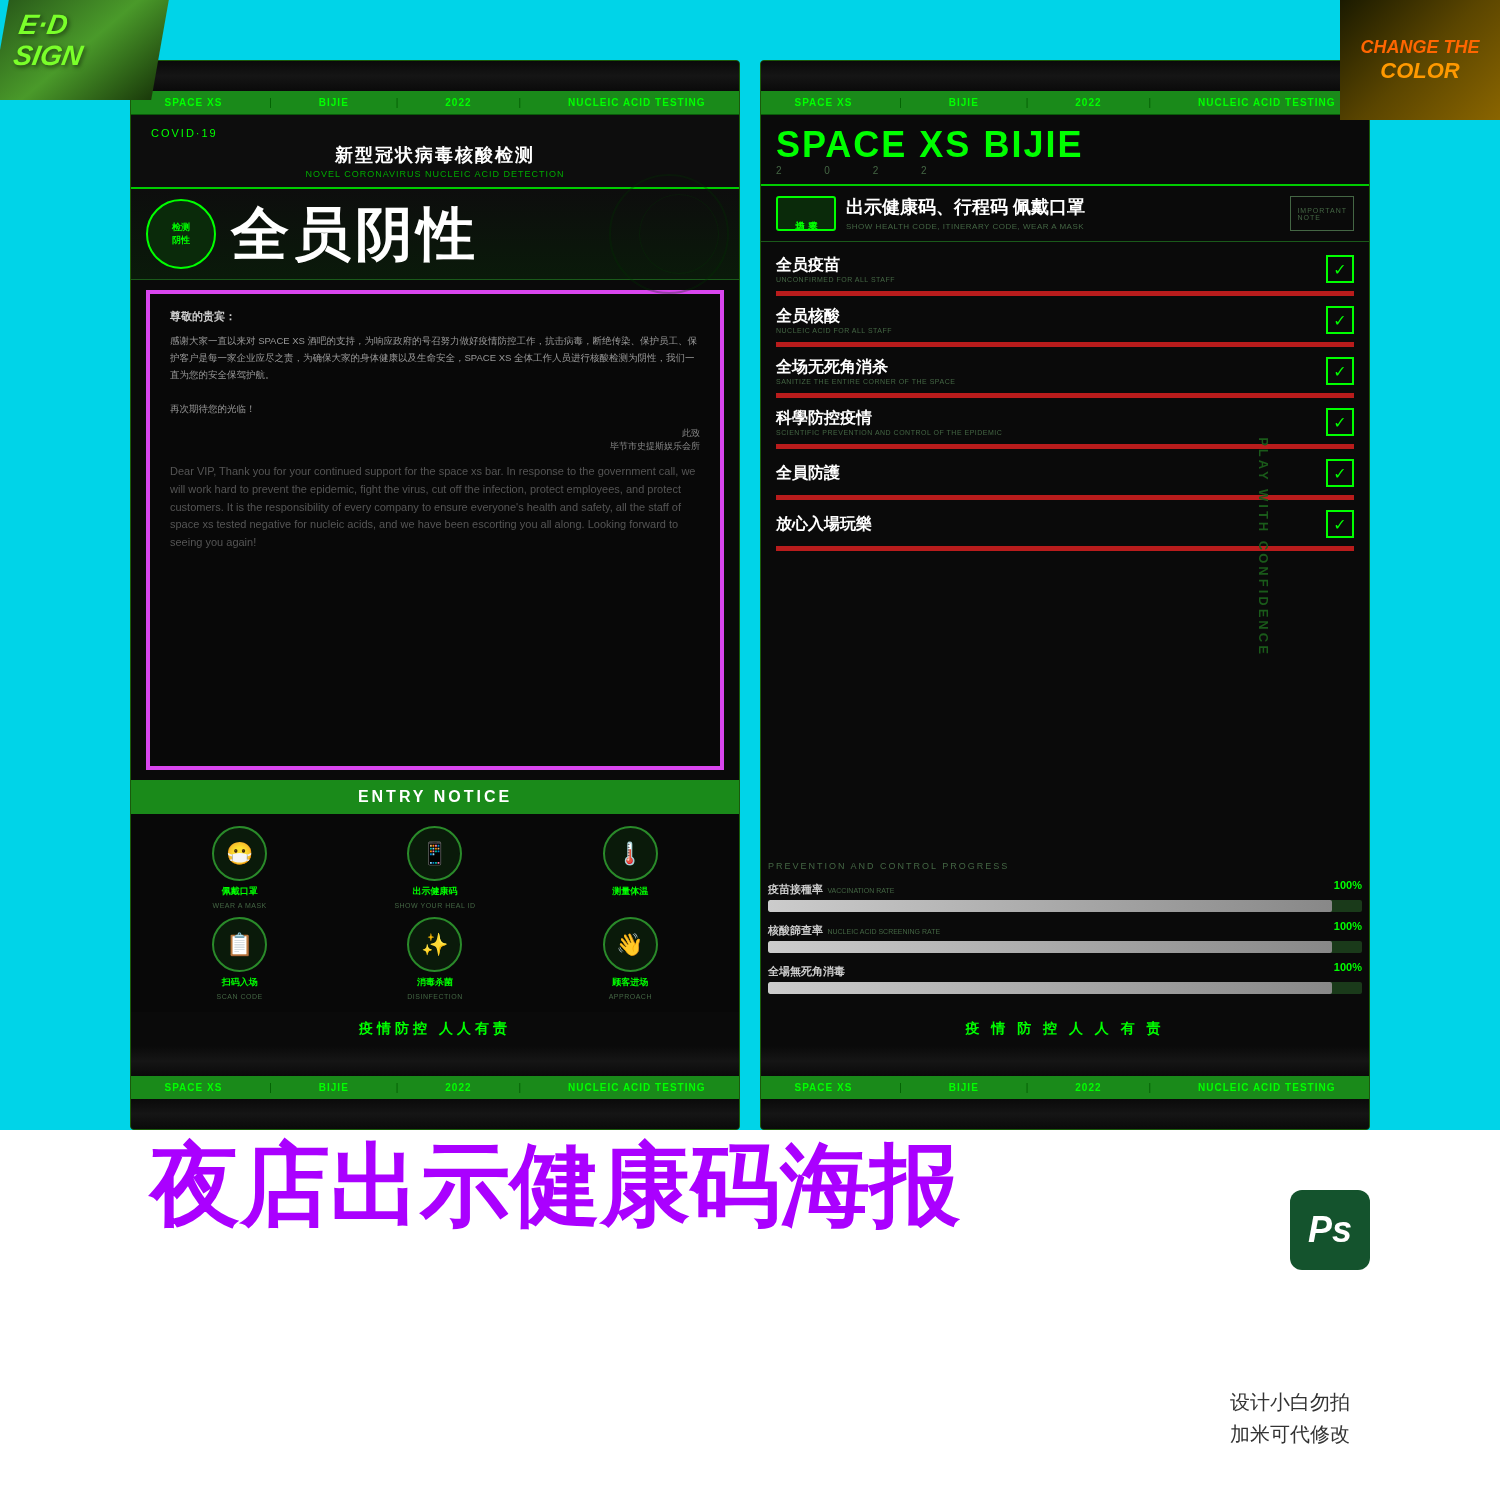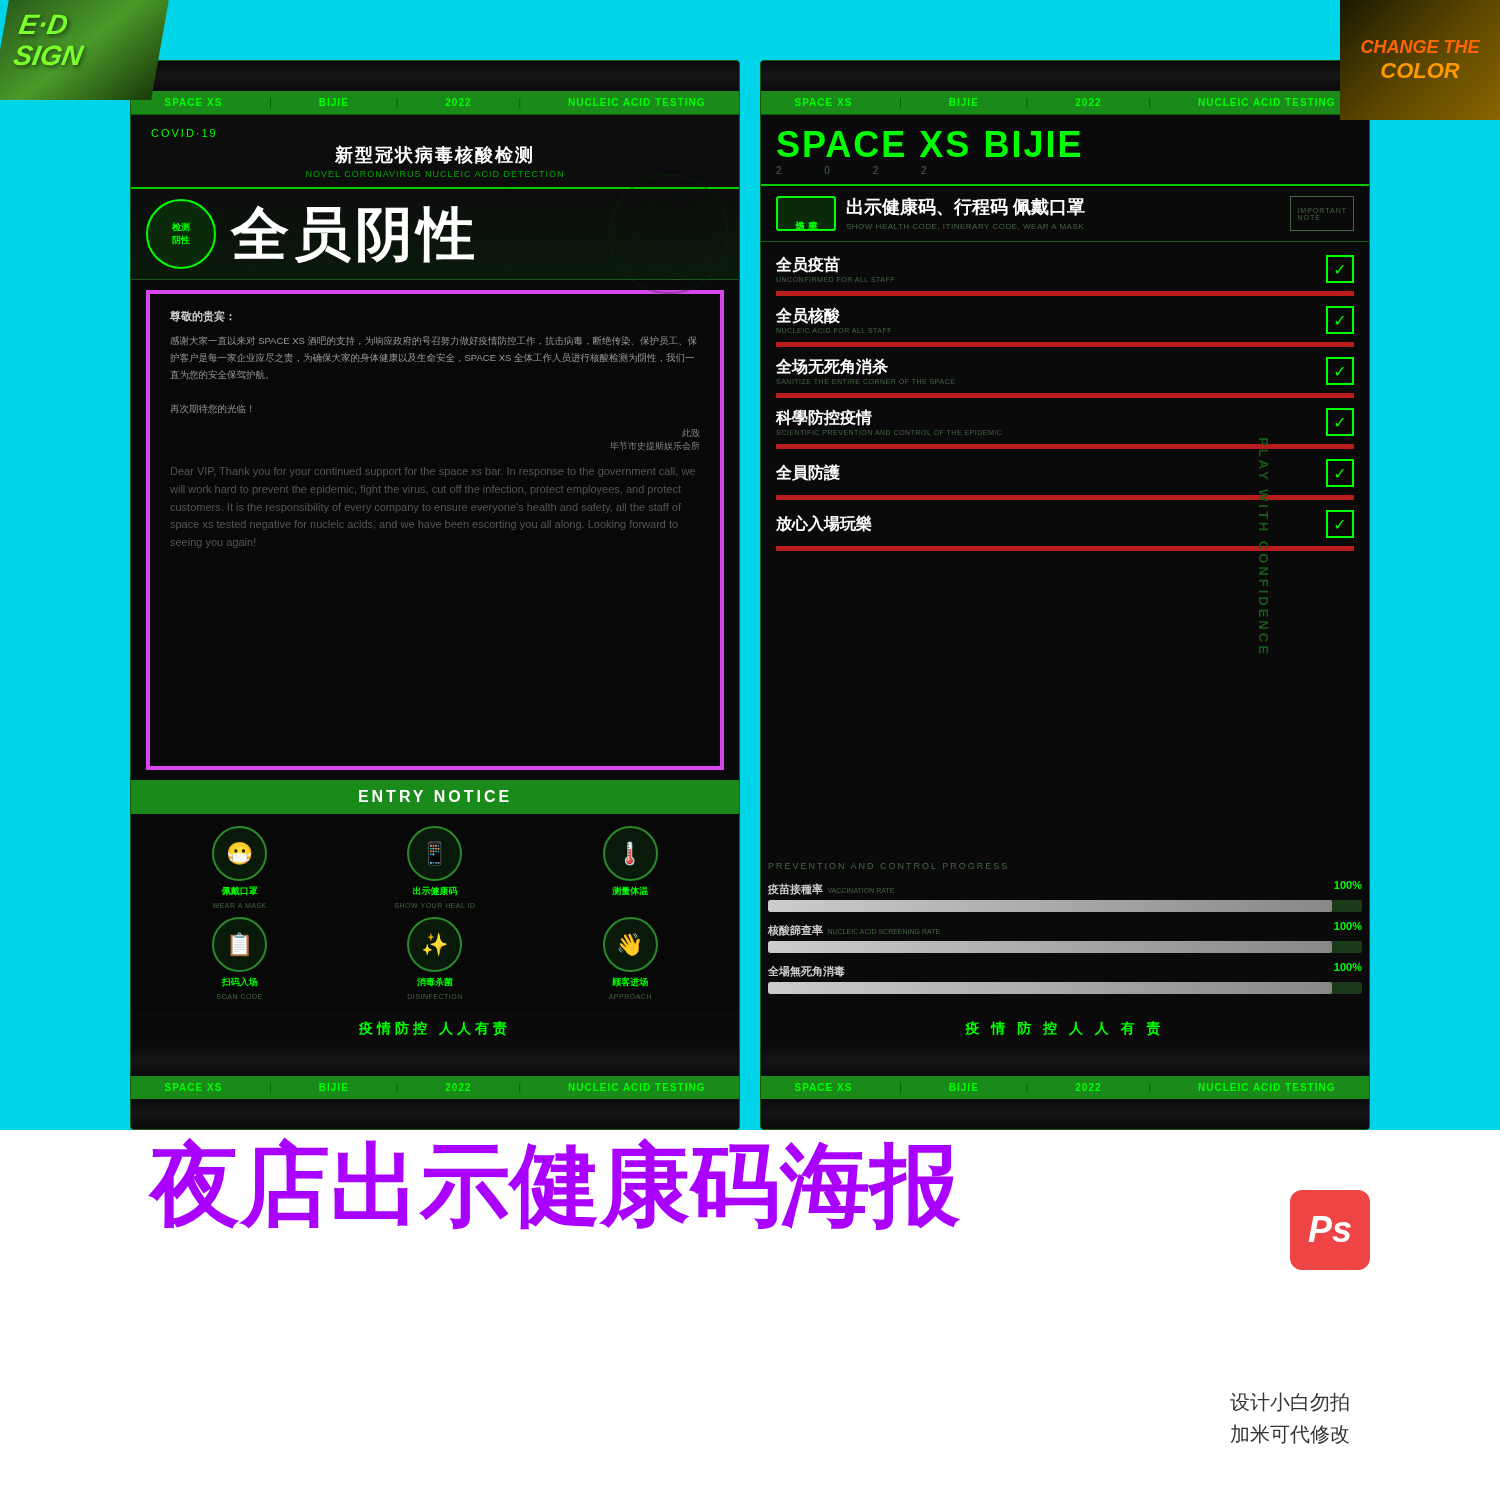--- a/index.html
+++ b/index.html
@@ -502,21 +502,21 @@
     .item-desc {
       color: #333333;
       font-size: 20px;
     }
     .ps-badge {
       position: absolute;
       bottom: 230px;
       right: 130px;
       width: 80px;
       height: 80px;
-      background: #ef4444;
+      background: #14532d;
       border-radius: 12px;
       display: flex;
       align-items: center;
       justify-content: center;
     }
     .ps-text {
       color: #ffffff;
       font-size: 36px;
       font-weight: 900;
       font-style: italic;

